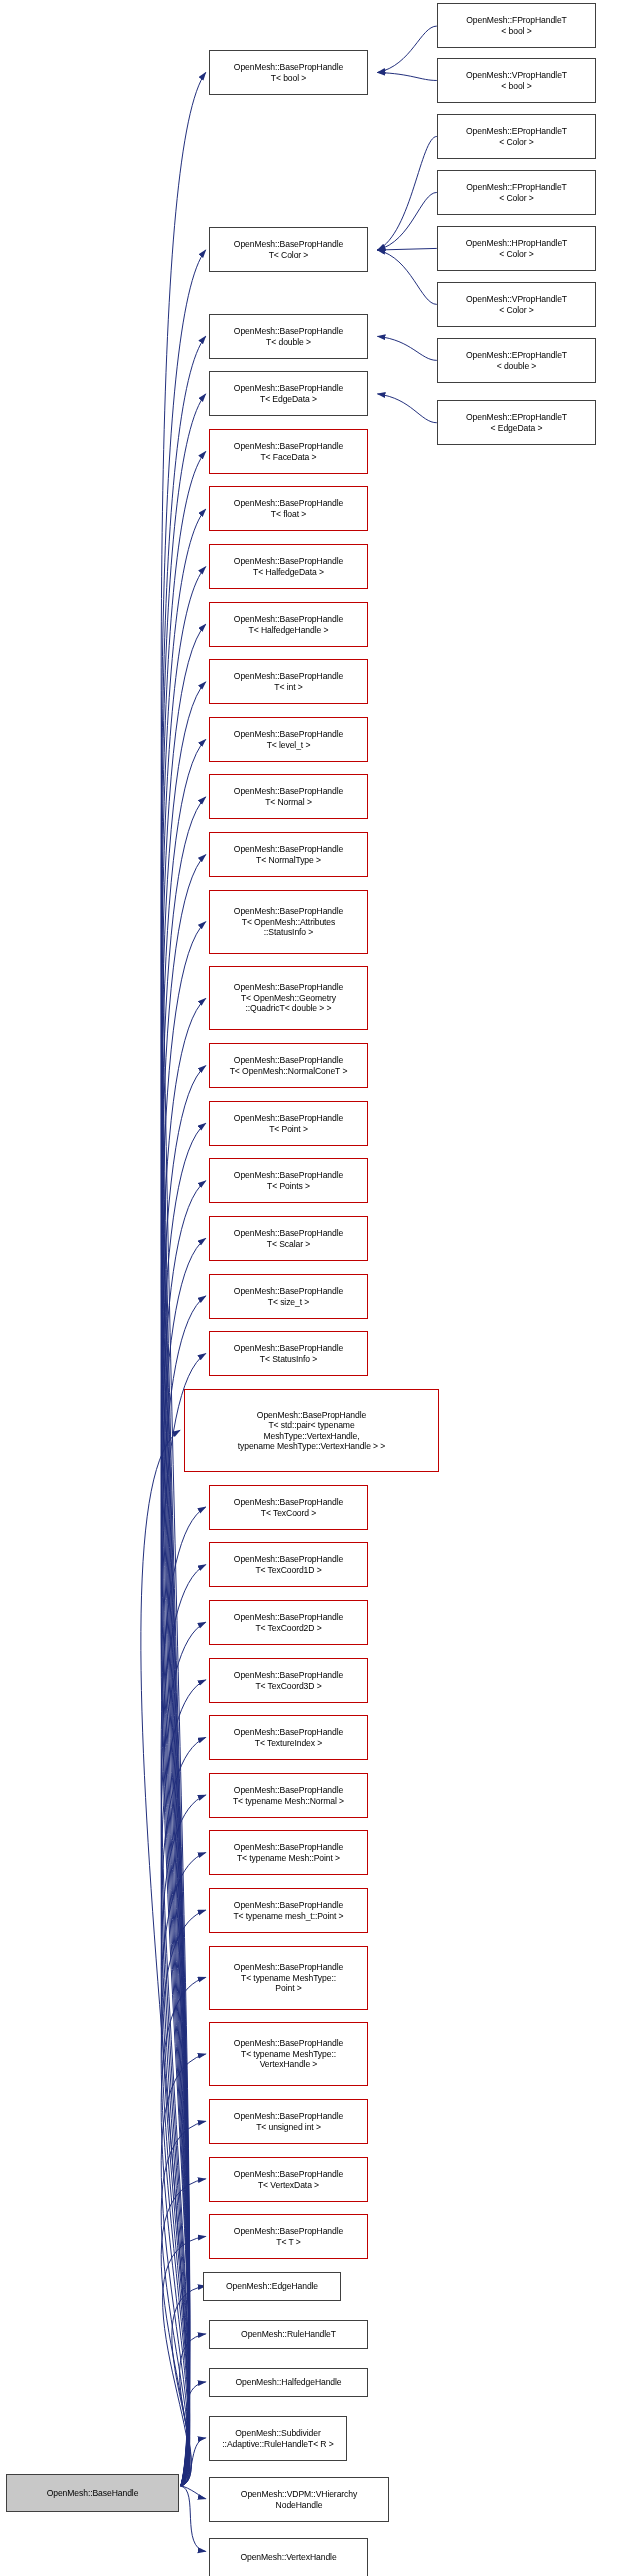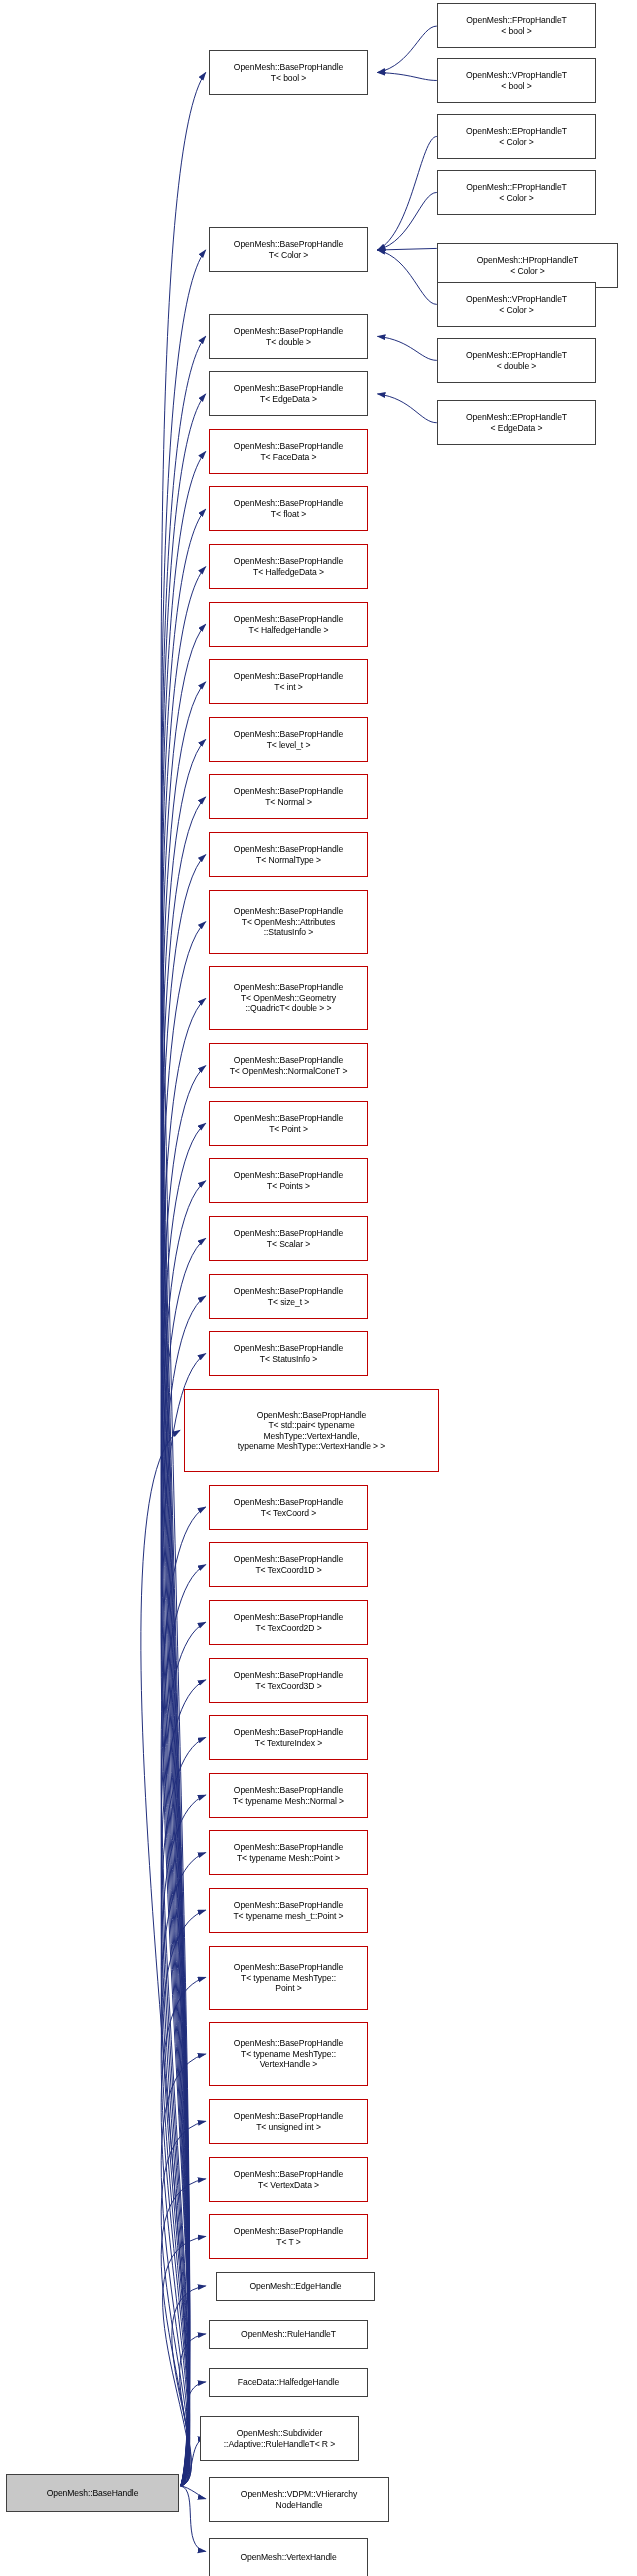--- a/index.html
+++ b/index.html
@@ -92,21 +92,21 @@
       <div class="node leaf" style="left: 437px; top: 3.2px; width: 159px; height: 45px;"><span>OpenMesh::FPropHandleT
 &lt; bool &gt;</span></div>
       <div class="node leaf" style="left: 437px; top: 58px; width: 159px; height: 45px;"><span>OpenMesh::VPropHandleT
 &lt; bool &gt;</span></div>
       <div class="node base" style="left: 209px; top: 227px; width: 159px; height: 45px;"><span>OpenMesh::BasePropHandle
 T&lt; Color &gt;</span></div>
       <div class="node leaf" style="left: 437px; top: 114px; width: 159px; height: 45px;"><span>OpenMesh::EPropHandleT
 &lt; Color &gt;</span></div>
       <div class="node leaf" style="left: 437px; top: 170px; width: 159px; height: 45px;"><span>OpenMesh::FPropHandleT
 &lt; Color &gt;</span></div>
-      <div class="node leaf" style="left: 437px; top: 243px; width: 181px; height: 45px;"><span>OpenMesh::HPropHandleT
+      <div class="node leaf" style="left: 437px; top: 226px; width: 159px; height: 45px;"><span>OpenMesh::HPropHandleT
 &lt; Color &gt;</span></div>
       <div class="node leaf" style="left: 437px; top: 282px; width: 159px; height: 45px;"><span>OpenMesh::VPropHandleT
 &lt; Color &gt;</span></div>
       <div class="node base" style="left: 209px; top: 314px; width: 159px; height: 45px;"><span>OpenMesh::BasePropHandle
 T&lt; double &gt;</span></div>
       <div class="node leaf" style="left: 437px; top: 338px; width: 159px; height: 45px;"><span>OpenMesh::EPropHandleT
 &lt; double &gt;</span></div>
       <div class="node base" style="left: 209px; top: 371px; width: 159px; height: 45px;"><span>OpenMesh::BasePropHandle
 T&lt; EdgeData &gt;</span></div>
       <div class="node leaf" style="left: 437px; top: 400px; width: 159px; height: 45px;"><span>OpenMesh::EPropHandleT
@@ -170,23 +170,23 @@
 Point &gt;</span></div>
       <div class="node " style="left: 209px; top: 2022px; width: 159px; height: 64px;"><span>OpenMesh::BasePropHandle
 T&lt; typename MeshType::
 VertexHandle &gt;</span></div>
       <div class="node " style="left: 209px; top: 2099px; width: 159px; height: 45px;"><span>OpenMesh::BasePropHandle
 T&lt; unsigned int &gt;</span></div>
       <div class="node " style="left: 209px; top: 2157px; width: 159px; height: 45px;"><span>OpenMesh::BasePropHandle
 T&lt; VertexData &gt;</span></div>
       <div class="node " style="left: 209px; top: 2214px; width: 159px; height: 45px;"><span>OpenMesh::BasePropHandle
 T&lt; T &gt;</span></div>
-      <div class="node leaf" style="left: 216px; top: 2272px; width: 159px; height: 29px;"><span>OpenMesh::EdgeHandle</span></div>
+      <div class="node leaf" style="left: 203px; top: 2272px; width: 138px; height: 29px;"><span>OpenMesh::EdgeHandle</span></div>
       <div class="node leaf" style="left: 209px; top: 2320px; width: 159px; height: 29px;"><span>OpenMesh::RuleHandleT</span></div>
-      <div class="node leaf" style="left: 209px; top: 2368px; width: 159px; height: 29px;"><span>FaceData::HalfedgeHandle</span></div>
-      <div class="node leaf" style="left: 200px; top: 2416px; width: 159px; height: 45px;"><span>OpenMesh::Subdivider
+      <div class="node leaf" style="left: 209px; top: 2368px; width: 159px; height: 29px;"><span>OpenMesh::HalfedgeHandle</span></div>
+      <div class="node leaf" style="left: 209px; top: 2416px; width: 138px; height: 45px;"><span>OpenMesh::Subdivider
 ::Adaptive::RuleHandleT&lt; R &gt;</span></div>
       <div class="node leaf" style="left: 209px; top: 2477px; width: 180px; height: 45px;"><span>OpenMesh::VDPM::VHierarchy
 NodeHandle</span></div>
       <div class="node leaf" style="left: 209px; top: 2538px; width: 159px; height: 39px;"><span>OpenMesh::VertexHandle</span></div>
     </div>
 </div>
 
 
 </body></html>

